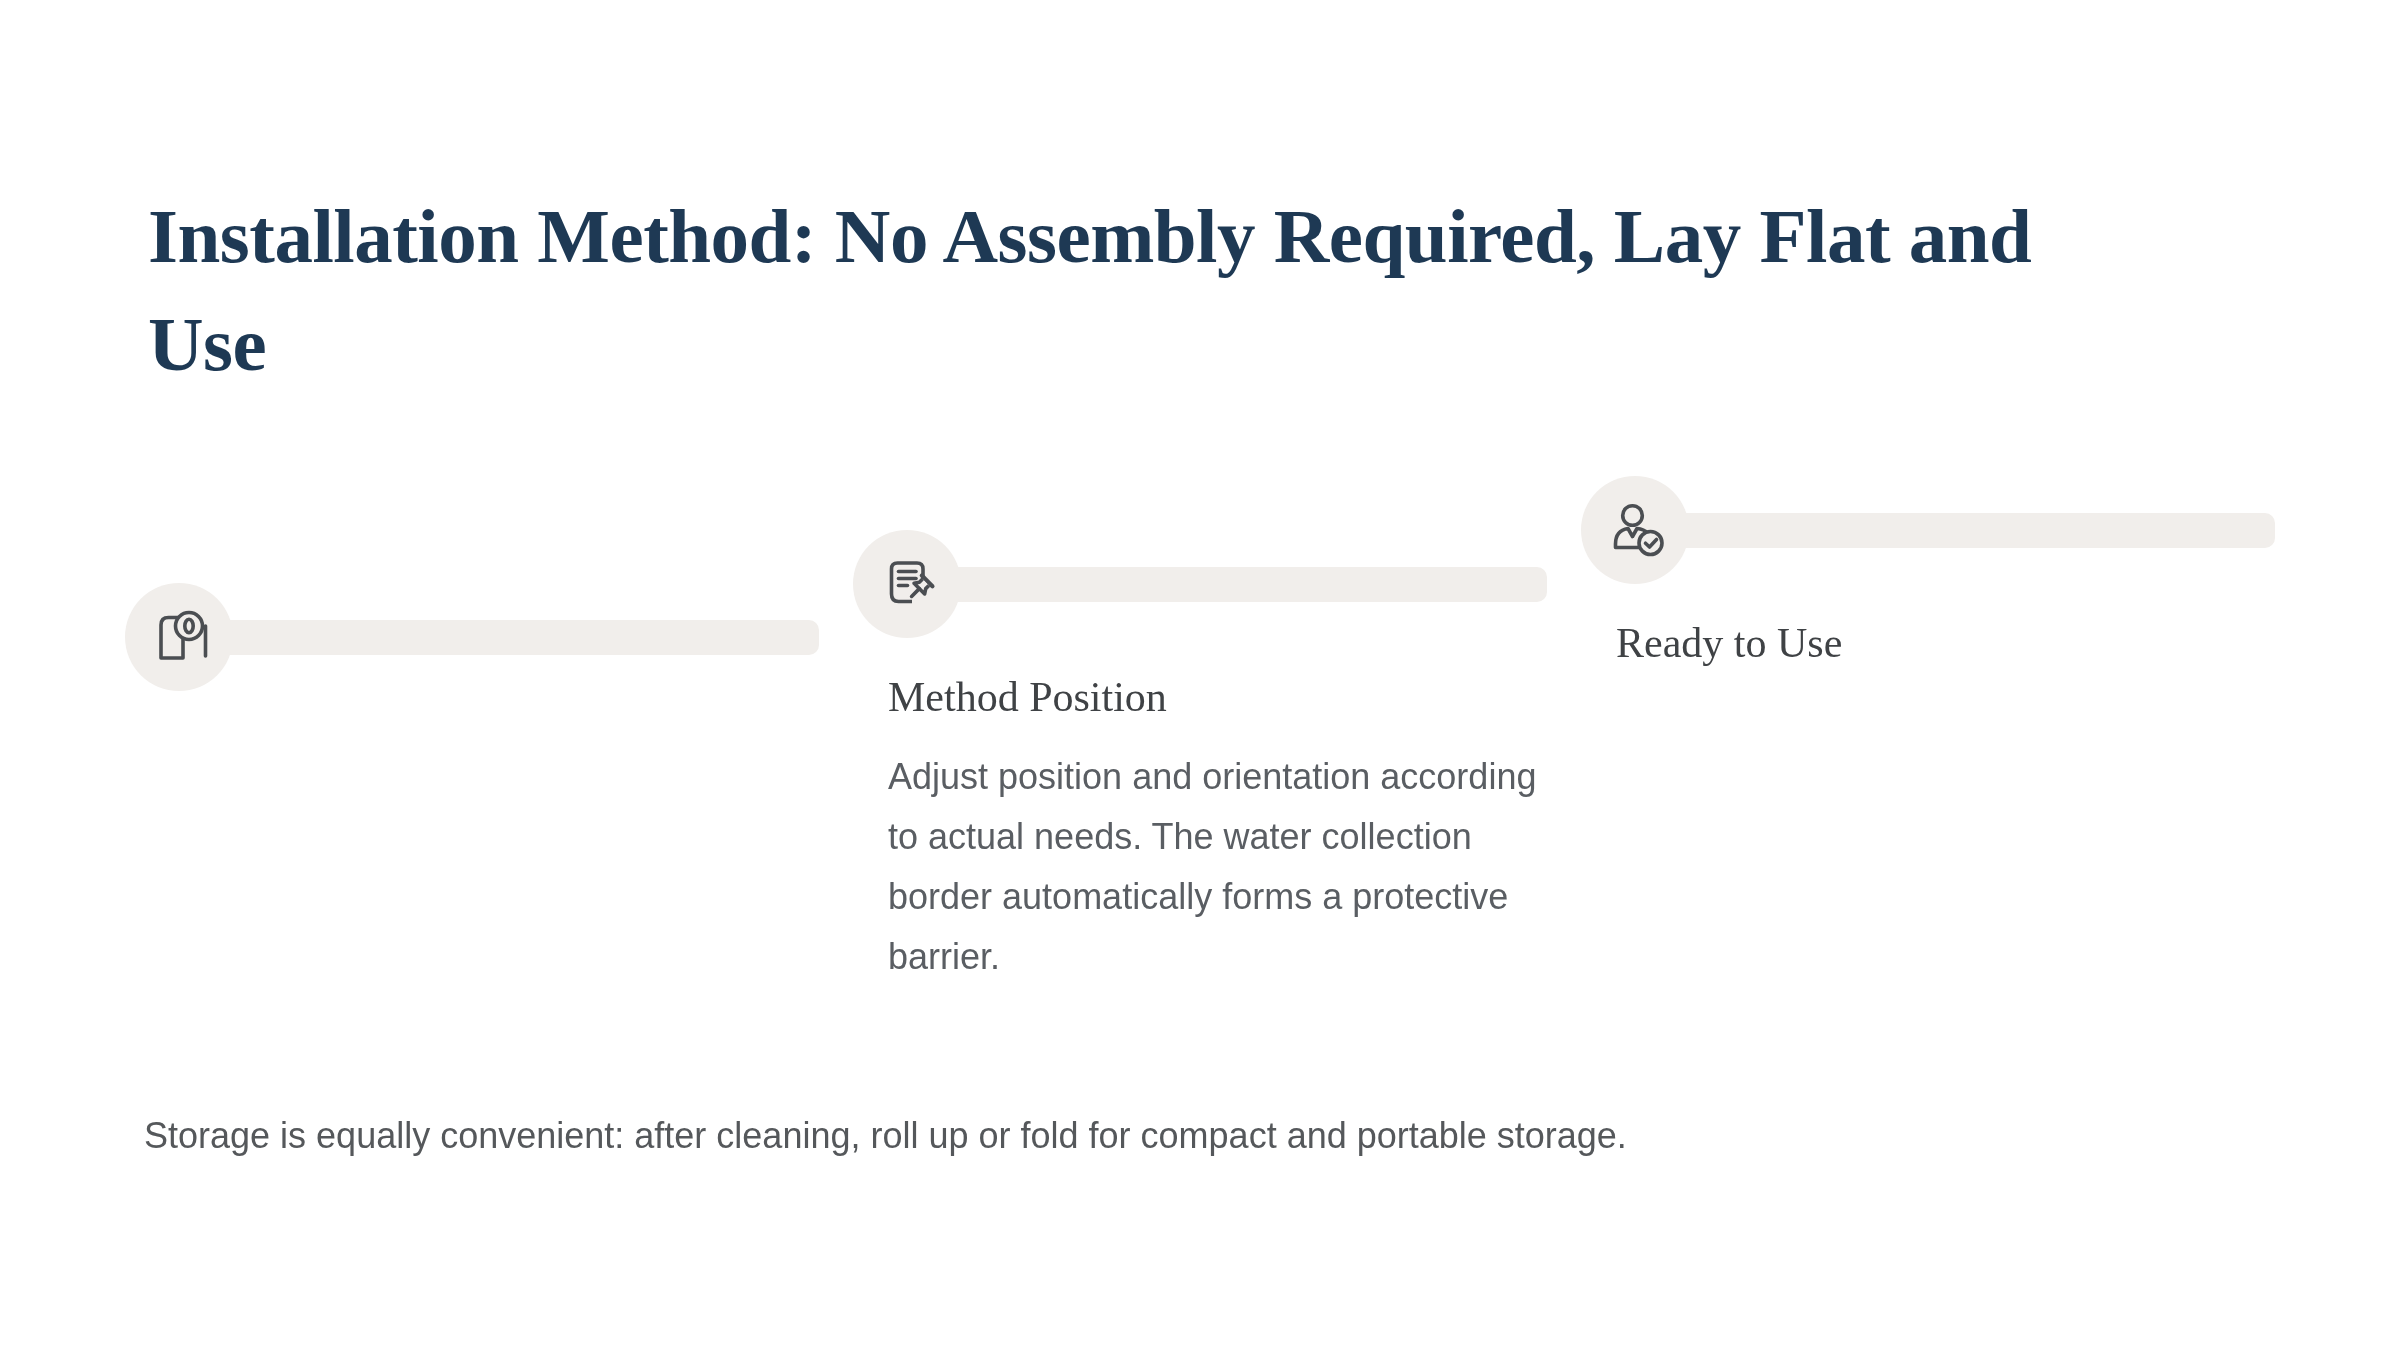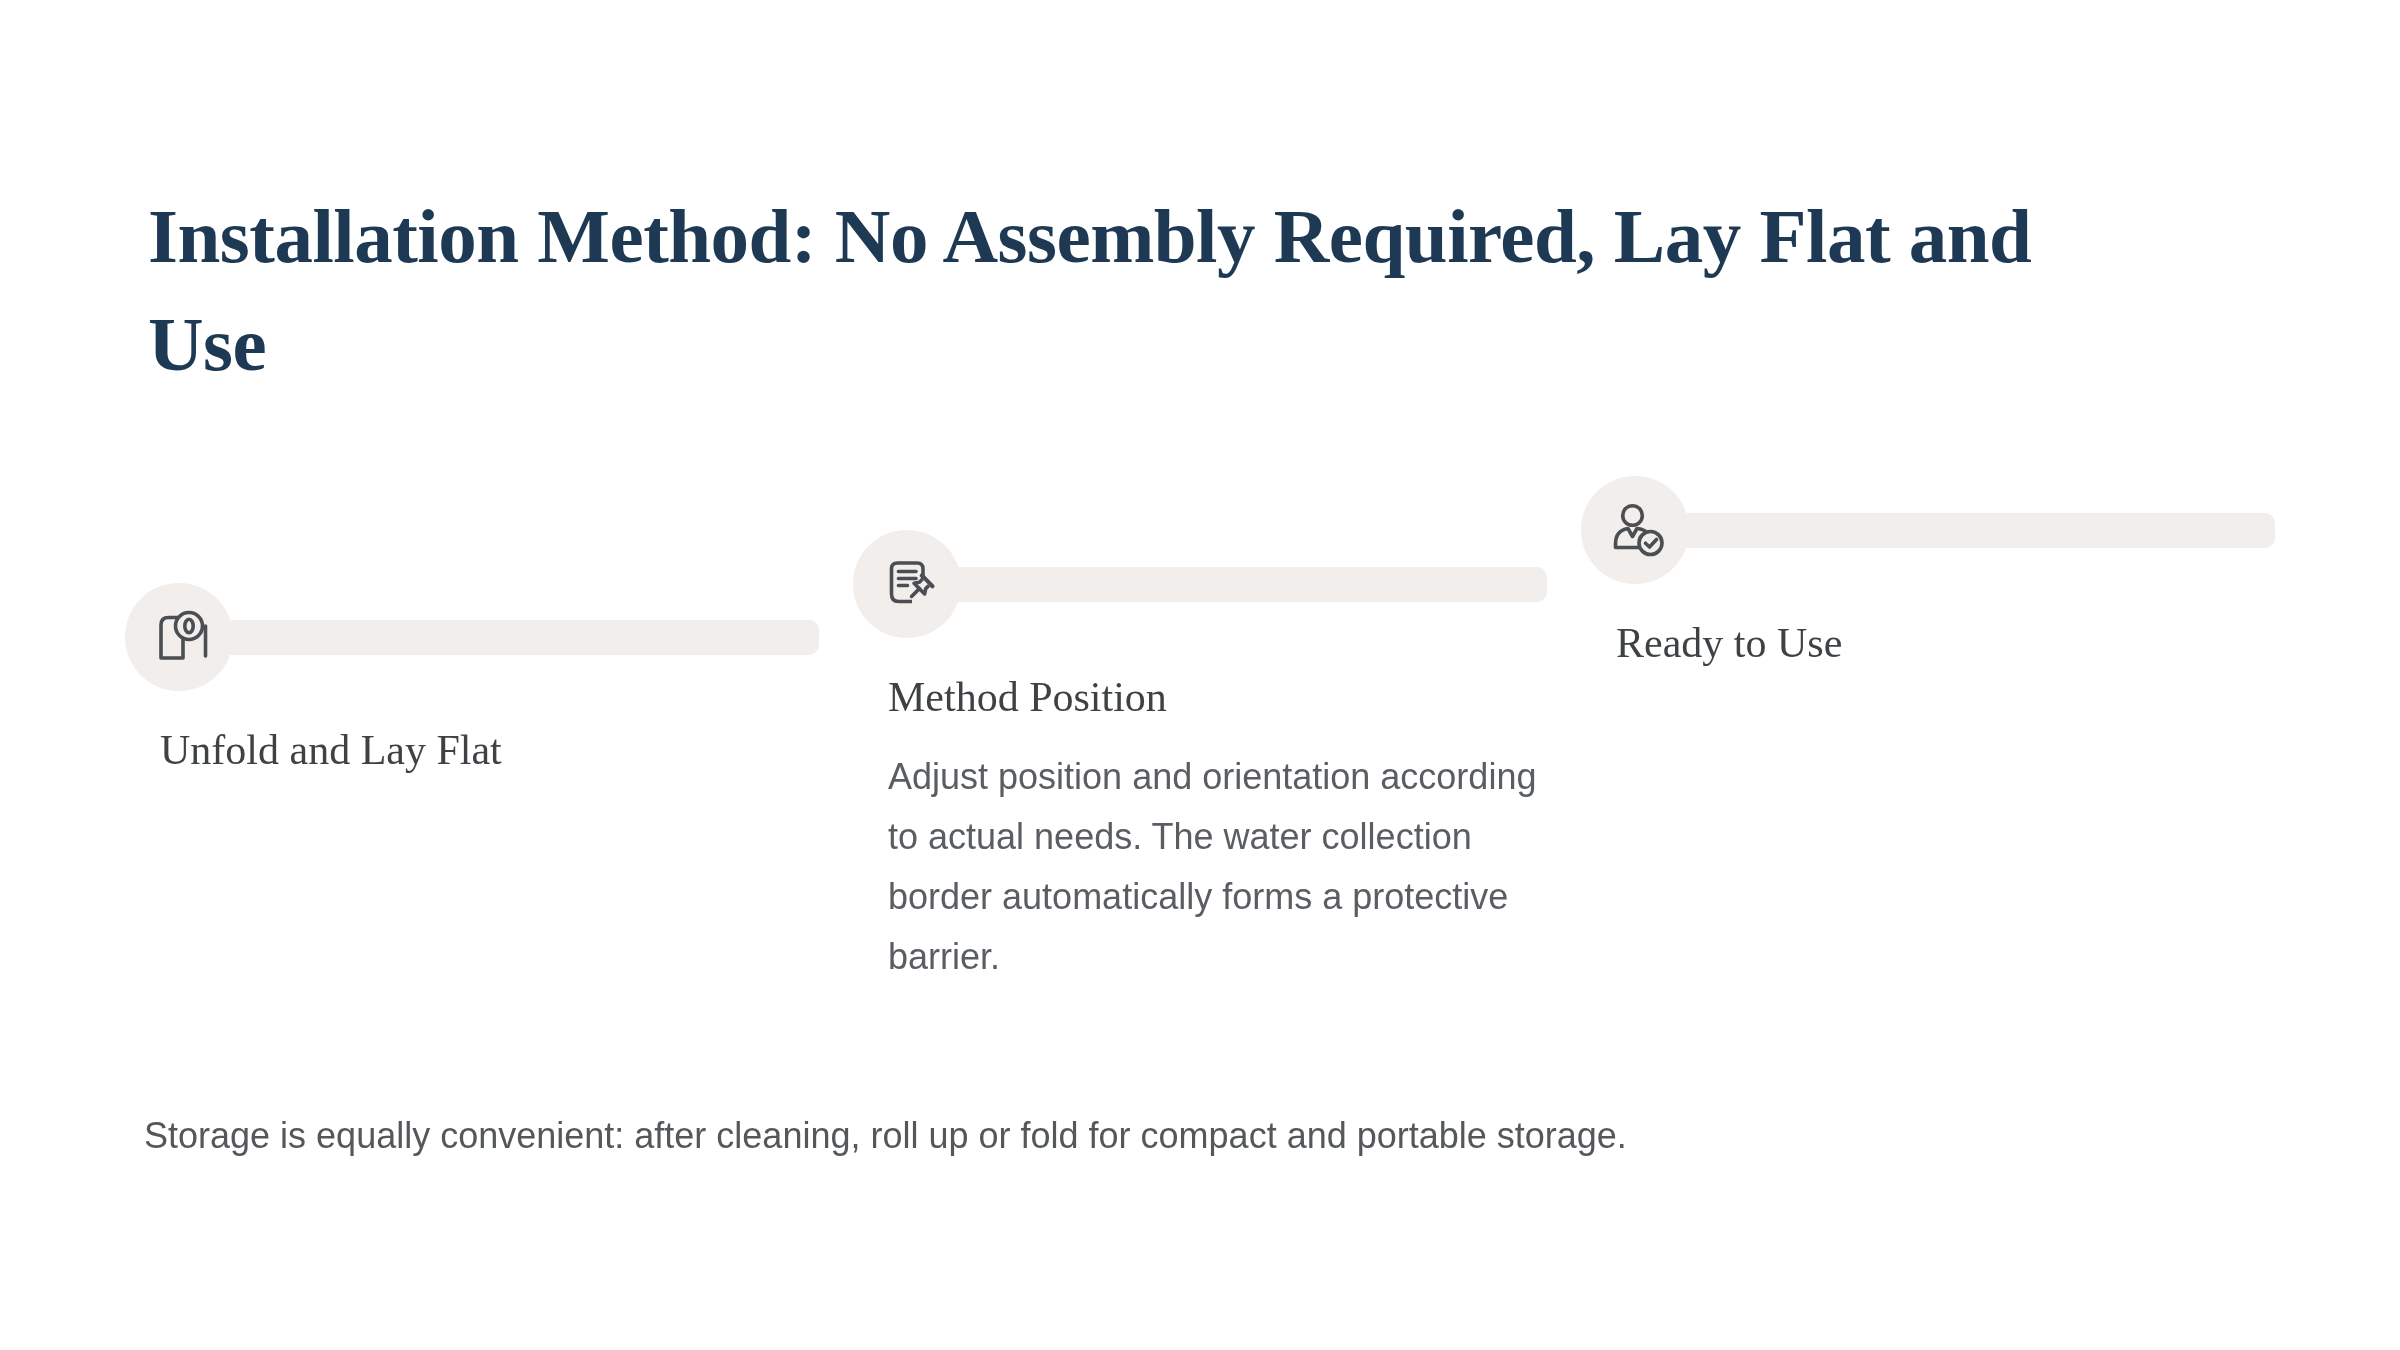--- a/index.html
+++ b/index.html
@@ -84,21 +84,20 @@
       <span class="step-icon">
         <svg viewBox="0 0 54 54" class="ico" xmlns="http://www.w3.org/2000/svg">
           <path d="M28 29 V48 H6 V15 Q6 7.5 13.5 7.5 H30"></path>
           <circle class="bgfill" cx="34" cy="16" r="13.5"></circle>
           <ellipse cx="34" cy="16" rx="4.2" ry="6.8"></ellipse>
           <path class="cap" d="M50.5 16 V46"></path>
         </svg>
       </span>
     </div>
     <div class="step-text">
-      <h3 class="step-heading">Unfold and Lay Flat</h3>
     </div>
   </div>
 
   <div class="step" style="left:853px;top:530px;">
     <div class="step-bar"></div>
     <div class="step-circle">
       <span class="step-icon">
         <svg viewBox="0 0 54 54" class="ico" xmlns="http://www.w3.org/2000/svg">
           <path d="M8.5 37 V12 Q8.5 6 14.5 6 H34 Q40 6 40 12 V23"></path>
           <path d="M8.5 37 Q8.5 44.5 15.5 44.5 H29"></path>

